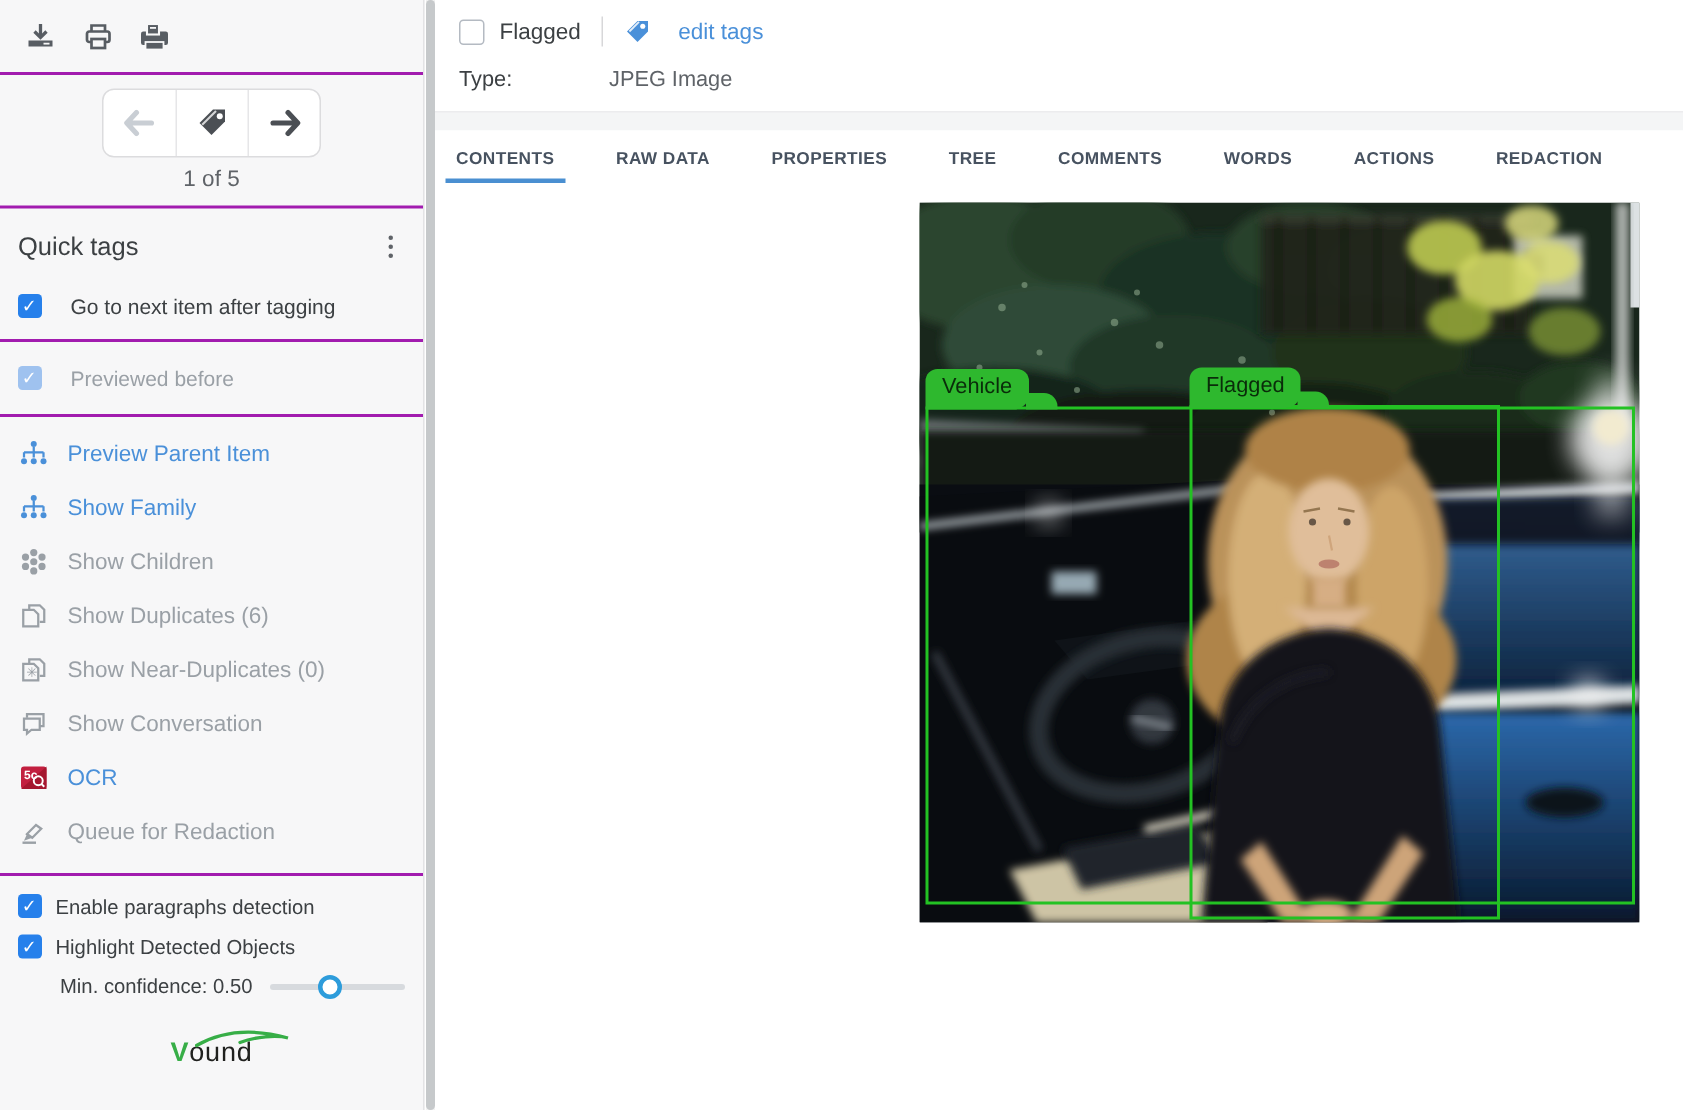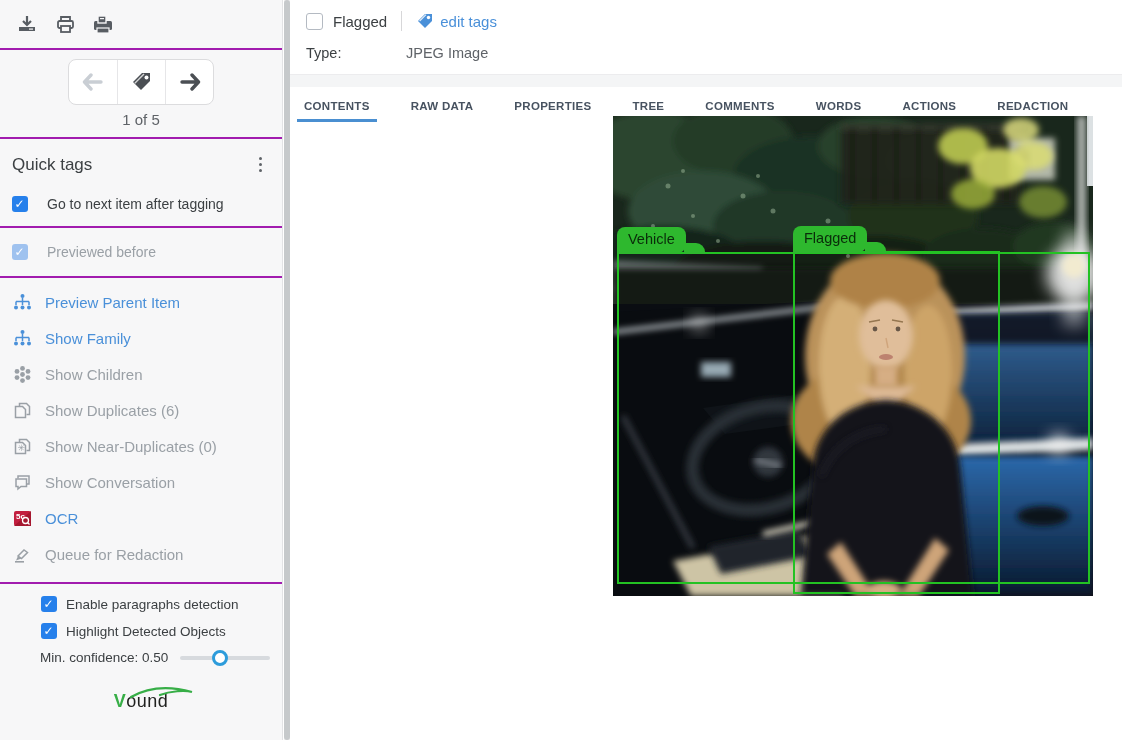--- a/index.html
+++ b/index.html
@@ -38,54 +38,54 @@
   .cb.empty::after { content:""; }
 
   .actions { padding:6px 0 10px; }
   .action-row { display:flex; align-items:center; gap:13px; height:36px; padding:0 12px; cursor:pointer; font-size:15px; }
   .action-row .txt { color:#4a90d9; }
   .action-row.off { cursor:default; }
   .action-row.off .txt { color:#9aa0a6; }
   .aicon { width:20px; height:20px; flex:0 0 auto; display:flex; align-items:center; justify-content:center; }
 
   .detect { padding:12px 12px 6px; }
-  .detect-row { display:flex; align-items:center; gap:9px; margin-bottom:11px;margin-left:29px; }
+  .detect-row { display:flex; align-items:center; gap:9px; margin-bottom:11px; }
   .detect-row .lbl { font-size:13.5px; color:#3c4043; }
   .conf-row { display:flex; align-items:center; gap:12px; padding-left:28px; margin-top:2px; }
   .conf-lbl { font-size:13.5px; color:#3c4043; white-space:nowrap; }
   .slider { position:relative; width:108px; height:4px; background:#d7dade; border-radius:2px; cursor:pointer; }
   .slider .fill { height:4px; background:#2d9cdb; border-radius:2px; width:44%; }
   .slider .knob { position:absolute; top:50%; transform:translate(-50%,-50%); width:16px; height:16px; border-radius:50%; background:#fff; border:3px solid #2d9cdb; }
 
   .logo-wrap { display:flex; justify-content:center; padding-top:20px; }
   .logo { position:relative; font-size:18px; letter-spacing:.5px; }
   .logo .v { color:#37ae47; font-weight:bold; }
   .logo .rest { color:#20211f; }
   .logo svg { position:absolute; left:16px; top:-7px; }
 
   
   .main { position:absolute; left:290px; top:0; width:832px; height:740px; background:#fff; }
   .doc-header { padding:8px 16px 0; }
   .dh-row1 { display:flex; align-items:center; gap:10px; height:26px; }
   .dh-row1 .flag-lbl { font-size:15px; color:#3c4043; }
   .dh-sep { width:1px; height:20px; background:#d7d7d9; margin:0 4px; }
-  .edit-tags { display:flex; align-items:center; gap:6px; cursor:pointer; }
+  .edit-tags { display:flex; align-items:center; gap:18px; cursor:pointer; }
   .edit-tags .txt { font-size:15px; color:#4a90d9; }
   .dh-row2 { display:flex; align-items:center; height:30px; margin-top:4px; }
   .type-lbl { font-size:14.5px; color:#3c4043; width:100px; }
   .type-val { font-size:14.5px; color:#5f6368; }
 
   .band { height:13px; background:#f4f5f6; border-top:1px solid #ececee; margin-top:6px; }
 
   .tabs { display:flex; gap:27px; padding:0 0 0 7px; background:#fff; }
   .tab { padding:13px 7px 7px; font-size:11.5px; font-weight:bold; letter-spacing:.3px; color:#475260; border-bottom:3px solid transparent; cursor:pointer; white-space:nowrap; }
   .tab.active { border-bottom-color:#4a8fd1; }
 
   
-  .photo-wrap { position:absolute; left:613px; top:116px; width:480px; height:480px; }
+  .photo-wrap { position:absolute; left:613px; top:135px; width:480px; height:480px; }
   .photo-wrap svg.photo { position:absolute; left:0; top:0; }
   .bbox { position:absolute; border:2px solid #23c223; }
   .bbox-label { position:absolute; left:-2px; top:-27px; height:27px; line-height:25px; padding:0 11px; background:#2eb82e; color:#0a2c0a; font-size:14.5px; border-radius:8px 8px 10px 0; white-space:nowrap; }
   .bbox-label::after { content:""; position:absolute; right:-19px; bottom:0; width:21px; height:11px; background:#2eb82e; border-radius:0 9px 0 0; }
 </style>
 </head>
 <body>
 
 <div class="app">
 

